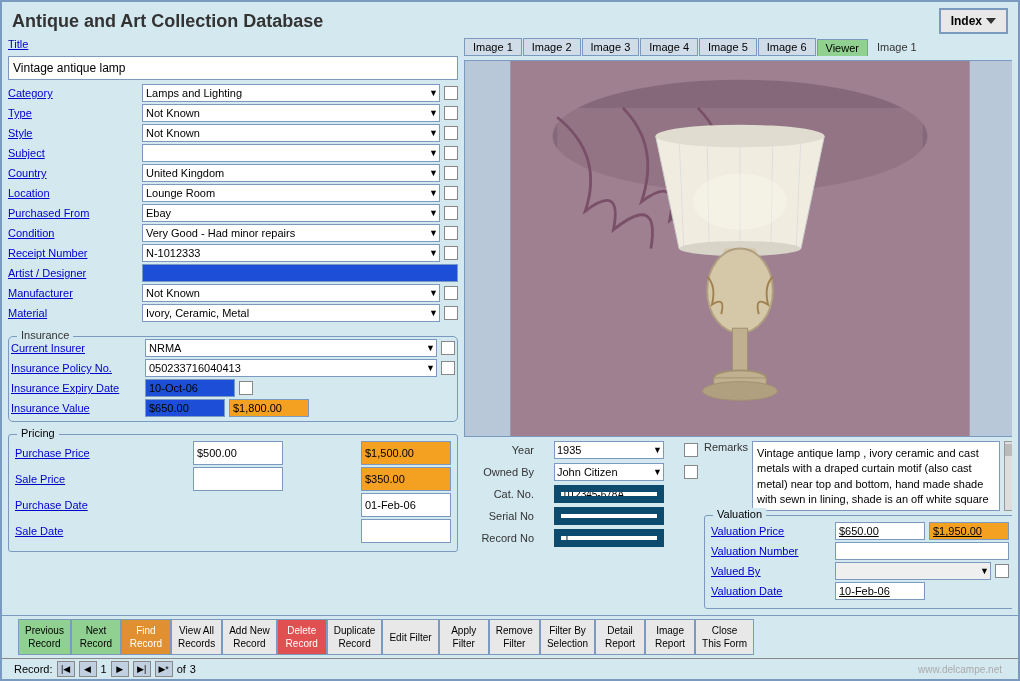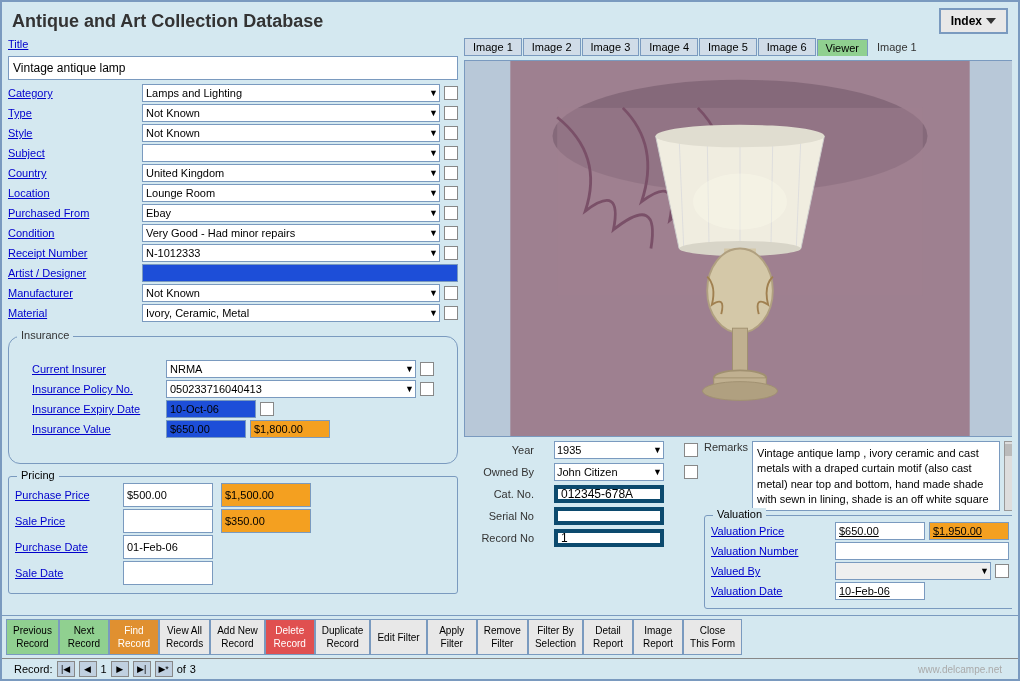--- a/index.html
+++ b/index.html
@@ -205,22 +205,22 @@
     .title-input {
       width: 100%;
       height: 24px;
       border: 1px solid #7a9abf;
       padding: 2px 4px;
       font-size: 12px;
       background: white;
     }
     .section-box {
       border: 1px solid #7a9abf;
-      border-radius: 12px;
-      padding: 23px;
+      border-radius: 5px;
+      padding: 2px;
       position: relative;
       margin-top: 6px;
     }
     .section-label {
       position: absolute;
       top: -8px;
       left: 8px;
       background: #d4e8f0;
       padding: 0 4px;
       font-size: 11px;
@@ -287,20 +287,21 @@
       left: 8px;
       background: #d4e8f0;
       padding: 0 4px;
       font-size: 11px;
     }
     .price-row {
       display: flex;
       align-items: center;
       gap: 8px;
       margin-bottom: 2px;
+      justify-content: space-between;
     }
     .price-lbl {
       color: #0000cc;
       text-decoration: underline;
       cursor: pointer;
       width: 100px;
       font-size: 11px;
       flex-shrink: 0;
     }
     .price-input {
@@ -323,21 +324,21 @@
       flex: 1;
       overflow-y: auto;
       line-height: 1.4;
     }
     .nav-toolbar {
       background: #d4e8f0;
       border-top: 1px solid #7a9abf;
       display: flex;
       align-items: stretch;
       gap: 0;
-      padding: 3px 4px;
+      padding: 3px 16px;
       flex-shrink: 0;
     }
     .nav-btn {
       display: flex;
       flex-direction: column;
       align-items: center;
       justify-content: center;
       padding: 4px 6px;
       border: 1px solid #7a9abf;
       background: #e8e8e8;
@@ -384,23 +385,23 @@
     }
     .yr-lbl {
       width: 70px;
       text-align: right;
       font-size: 11px;
       color: #333;
       flex-shrink: 0;
     }
     .yr-input {
       height: 18px;
-      border: 4px solid #0c4a6e;
+      border: 7px solid #0c4a6e;
       padding: 1px 3px;
-      font-size: 12px;
+      font-size: 10px;
       background: white;
       width: 110px;
     }
     .yr-select {
       height: 18px;
       border: 1px solid #7a9abf;
       padding: 0 2px;
       font-size: 11px;
       background: white;
       width: 110px;

